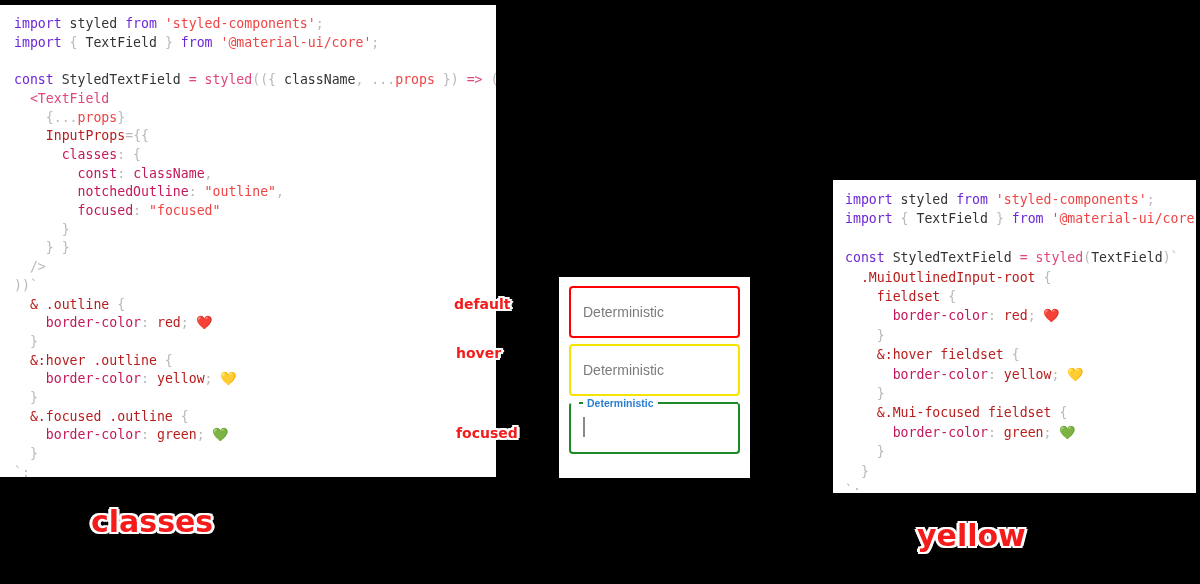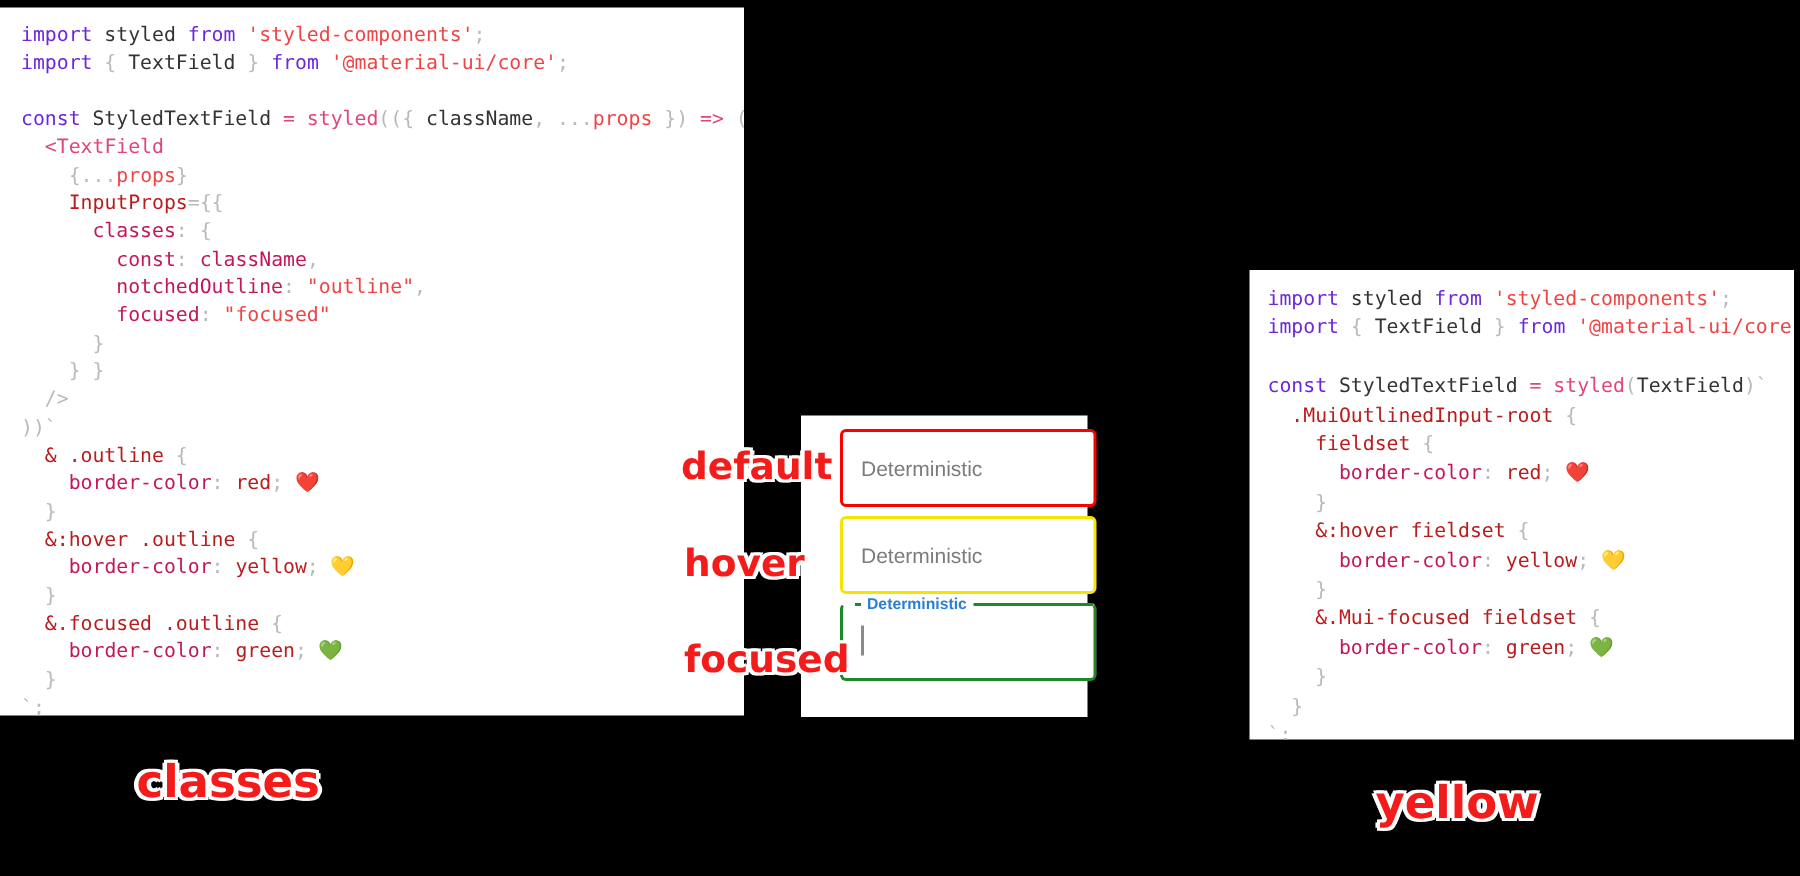--- a/index.html
+++ b/index.html
@@ -58,27 +58,27 @@
   .t-punct   { color: #b9b9b9; }          
   .t-str     { color: #ef4444; }          
   .t-fn      { color: #e0457b; }          
   .t-prop    { color: #c2185b; }          
   .t-green   { color: #b91c1c; }          
   .t-blue    { color: #ef4444; }
 
   
   #panel-demo {
     position: absolute;
-    left: 534px;
+    left: 559px;
     top: 277px;
     width: 191px;
     height: 201px;
     background: #ffffff;
     box-sizing: border-box;
-    padding: 9px 26px;
+    padding: 9px 10px;
   }
   .tf {
     position: relative;
     box-sizing: border-box;
     width: 171px;
     height: 52px;
     border-radius: 4px;
     background: #ffffff;
     margin-bottom: 6px;
   }
@@ -147,25 +147,25 @@
     font-weight: bold;
     color: #f41b1b;
     text-shadow:
       -2px -2px 0 #fff,  2px -2px 0 #fff,
       -2px  2px 0 #fff,  2px  2px 0 #fff,
       -2px  0   0 #fff,  2px  0   0 #fff,
        0   -2px 0 #fff,  0    2px 0 #fff,
       -3px  0   0 #fff,  3px  0   0 #fff;
     white-space: nowrap;
   }
-  .annot-state { font-size: 25px; }
+  .annot-state { font-size: 14px; }
   .annot-title { font-size: 30px; }
 
   #annot-default  { left: 454px; top: 296px; }
-  #annot-hover    { left: 456px; top: 361px; text-align: center; }
+  #annot-hover    { left: 456px; top: 345px; text-align: center; }
   #annot-focused  { left: 456px; top: 425px; }
   #annot-classes  { left: 91px;  top: 504px; }
   #annot-globals  { left: 917px; top: 518px; }
 </style>
 </head>
 <body>
 
 <div class="code-panel" id="panel-classes">
   <pre><span class="t-kw">import </span><span class="t-plain">styled </span><span class="t-kw">from </span><span class="t-str">'styled-components'</span><span class="t-punct">;</span>
 <span class="t-kw">import </span><span class="t-punct">{ </span><span class="t-plain">TextField</span><span class="t-punct"> } </span><span class="t-kw">from </span><span class="t-str">'@material-ui/core'</span><span class="t-punct">;</span>

